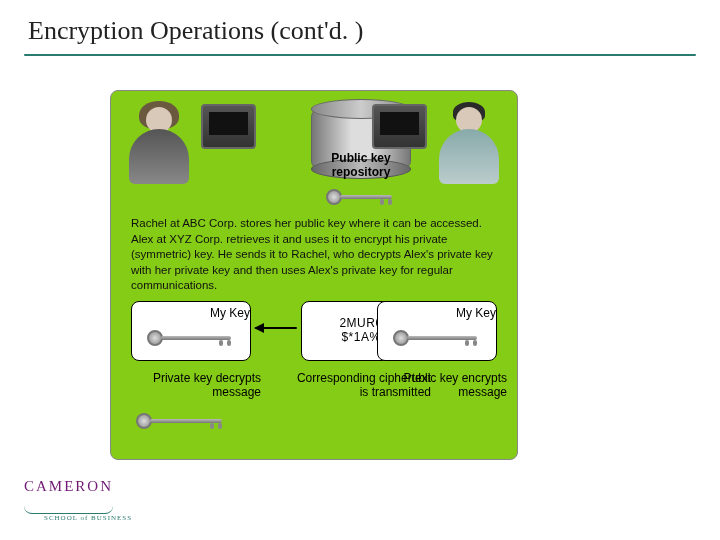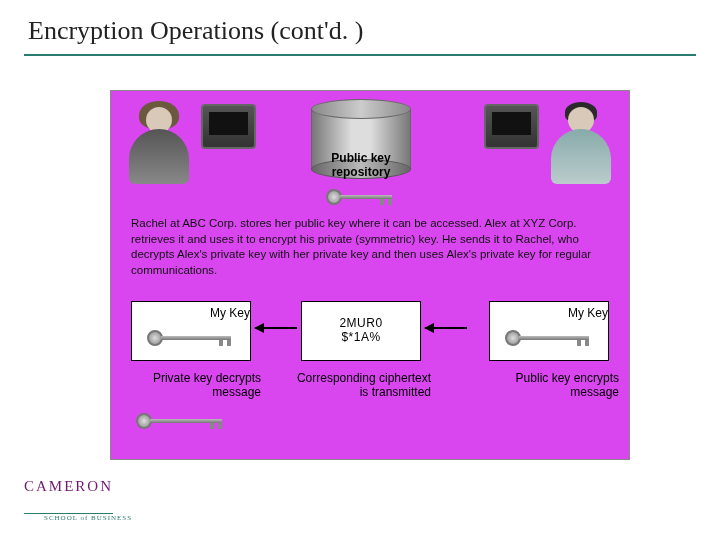--- a/index.html
+++ b/index.html
@@ -1,15 +1,15 @@
 <!DOCTYPE html>
 <html><head>
 <meta charset="utf-8">
 <style>
-  * { box-sizing: border-box; margin: 0; padding: 0; }
+  * { box-sizing: border-box; margin: 0; padding: 0; border-radius: 8px; }
   body {
     width: 720px;
     height: 540px;
     background: #fff;
     font-family: "Times New Roman", serif;
     position: relative;
     overflow: hidden;
   }
   .title {
     font-size: 26px;
@@ -19,24 +19,24 @@
   }
   .rule {
     border: none;
     border-top: 2px solid #2a7b6f;
     margin: 0 24px 0 24px;
   }
   .figure {
     position: absolute;
     left: 110px;
     top: 90px;
-    width: 520px;
+    width: 408px;
     height: 370px;
     border: 1px solid #888;
-    background: #d946ef;
+    background: #84cc16;
     font-family: Arial, Helvetica, sans-serif;
   }
   .person {
     position: absolute;
     width: 140px;
     height: 90px;
   }
   .person-left { left: 10px; top: 8px; }
   .person-right { right: 10px; top: 8px; }
   .monitor {

